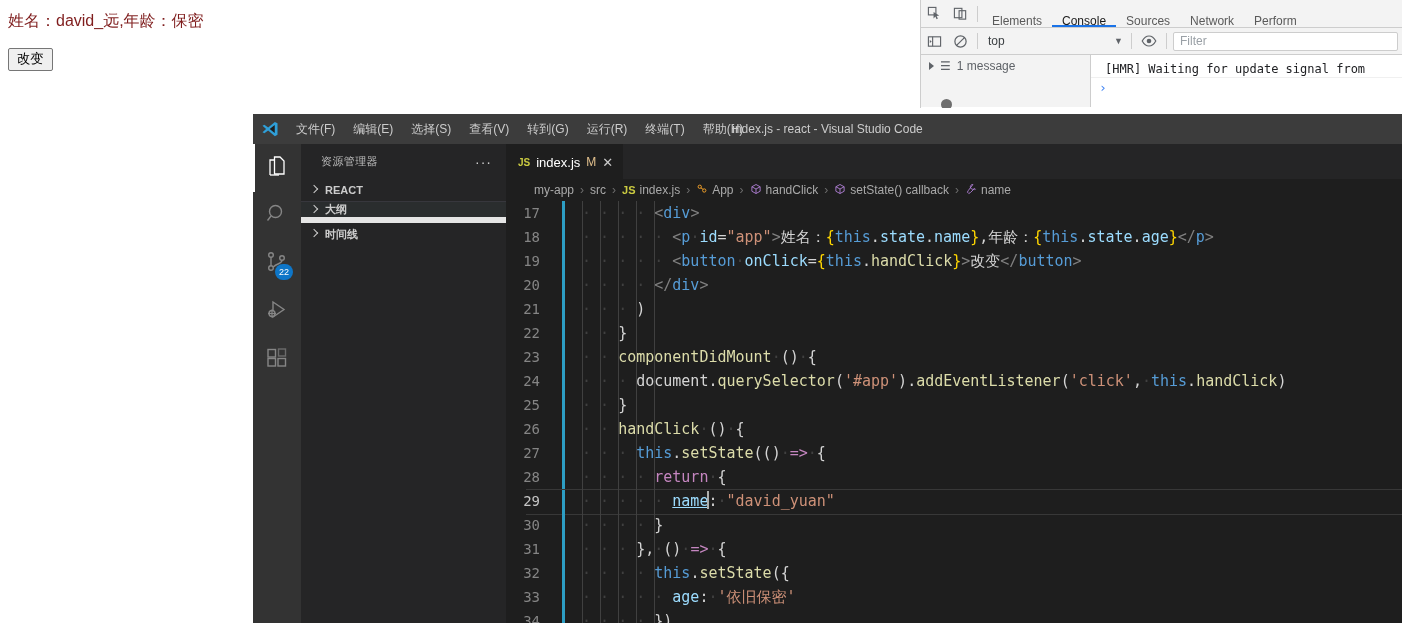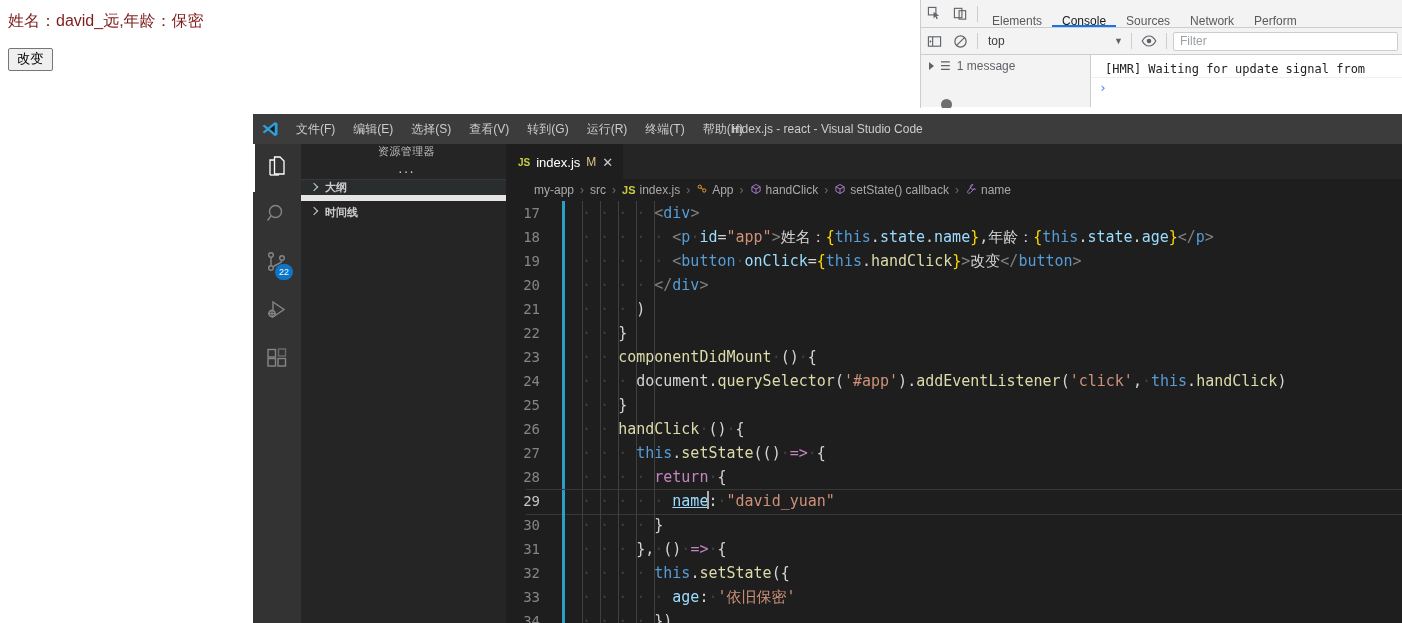--- a/index.html
+++ b/index.html
@@ -147,21 +147,21 @@
     padding: 0 4px; font-family: "Liberation Sans", sans-serif;
   }
 
   
   .vs-side {
     width: 205px; background: #252526; flex: none; position: relative;
   }
   .vs-side-header {
     height: 35px; display: flex; align-items: center; justify-content: space-between;
     padding: 0 14px 0 20px;
-    font-size: 11px; color: #bbbbbb; letter-spacing: .4px; flex-direction: column;
+    font-size: 11px; color: #bbbbbb; letter-spacing: .4px;
   }
   .vs-dots { color: #cccccc; font-size: 14px; letter-spacing: 1px; cursor: pointer; }
   .vs-sec {
     height: 22px; display: flex; align-items: center; gap: 4px;
     padding-left: 6px; font-size: 11px; color: #cccccc; font-weight: bold;
     cursor: pointer;
   }
   .vs-sec.highlight { background: #2a2d2e; border-top: 1px solid #37373d; border-bottom: 6px solid #e5e5e5; }
   .chev {
     width: 14px; height: 14px; display: inline-block; position: relative; flex: none;
@@ -397,20 +397,24 @@
               <rect x="13.5" y="3" width="7" height="7" fill="none" stroke="#6b6b6b" stroke-width="1.4"></rect>
             </svg>
           </span>
         </div>
       </div>
 
       <div class="vs-side">
         <div class="vs-side-header">
           <span>资源管理器</span>
           <span class="vs-dots">···</span>
+        </div>
+        <div class="vs-sec">
+          <span class="chev"></span>
+          <span>REACT</span>
         </div>
         <div class="vs-sec highlight">
           <span class="chev"></span>
           <span>大纲</span>
         </div>
         <div class="vs-sec">
           <span class="chev"></span>
           <span>时间线</span>
         </div>
       </div>

